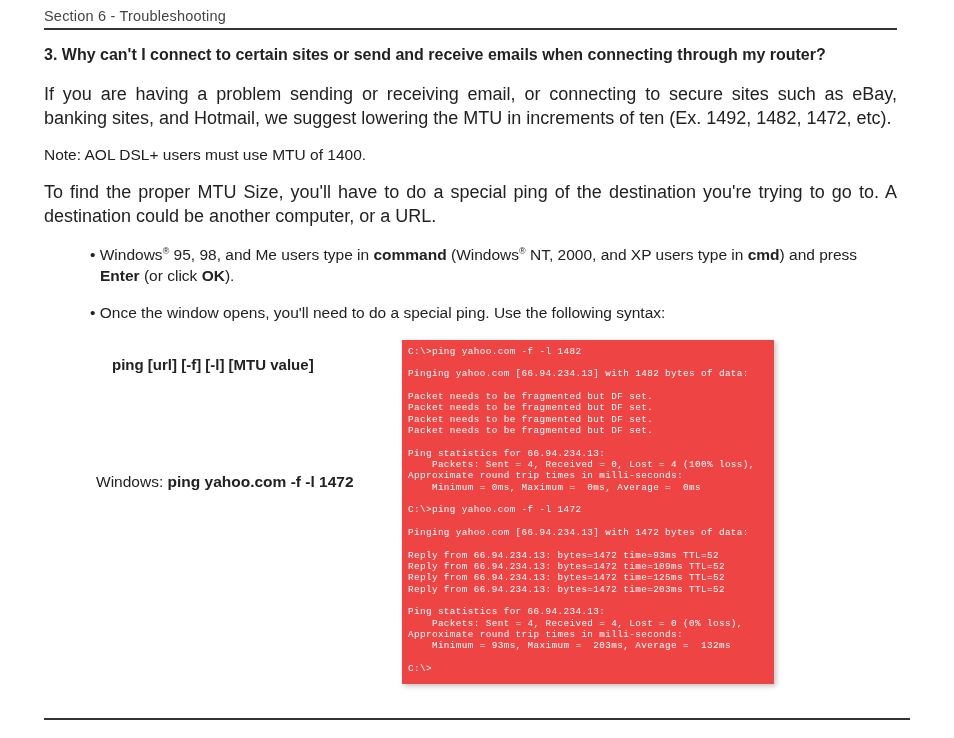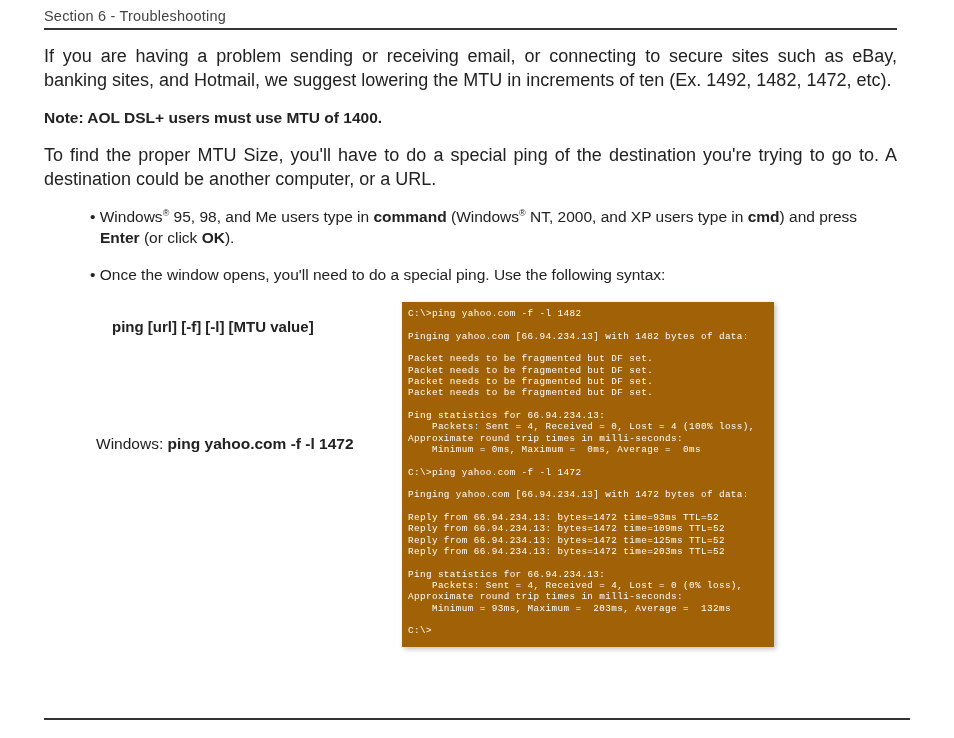--- a/index.html
+++ b/index.html
@@ -39,21 +39,21 @@
     line-height: 1.35;
   }
   .para {
     font-size: 18px;
     line-height: 1.35;
     margin: 0 0 16px 0;
     text-align: justify;
   }
   .note {
     font-size: 15.5px;
-    font-weight: bold;
+    font-weight: normal;
     margin: 15px 0 16px 0;
   }
   .bullets {
     margin: 0 0 6px 46px;
   }
   .bullet {
     font-size: 15.5px;
     line-height: 1.35;
     margin: 0 0 16px 0;
     text-indent: -10px;
@@ -76,21 +76,21 @@
   .syntax {
     font-size: 15px;
     font-weight: bold;
     margin: 16px 0 0 16px;
   }
   .example {
     font-size: 15.5px;
     margin-top: 100px;
   }
   .terminal {
-    background: #a16207;
+    background: #ef4444;
     color: #fff;
     font-family: "Courier New", monospace;
     font-size: 9.3px;
     line-height: 1.22;
     padding: 6px 6px 10px 6px;
     width: 360px;
     box-shadow: 2px 2px 5px rgba(0,0,0,0.25);
     white-space: pre;
     letter-spacing: 0.4px;
     overflow: hidden;
@@ -115,20 +115,21 @@
     font-weight: 300;
   }
 </style>
 </head>
 <body>
 
 <div class="page">
   <div class="header">Section 6 - Troubleshooting</div>
   <hr class="hr-top">
 
+  <p class="question">3. Why can't I connect to certain sites or send and receive emails when connecting through my router?</p>
 
   <p class="para">If you are having a problem sending or receiving email, or connecting to secure sites such as eBay, banking sites, and Hotmail, we suggest lowering the MTU in increments of ten (Ex. 1492, 1482, 1472, etc).</p>
 
   <p class="note">Note: AOL DSL+ users must use MTU of 1400.</p>
 
   <p class="para">To find the proper MTU Size, you'll have to do a special ping of the destination you're trying to go to. A destination could be another computer, or a URL.</p>
 
   <div class="bullets">
     <p class="bullet">
       <span>Windows</span><span class="sup">®</span><span> 95, 98, and Me users type in </span><span class="b">command</span><span> (Windows</span><span class="sup">®</span><span> NT, 2000, and XP users type in </span><span class="b">cmd</span><span>) and press </span><span class="b">Enter</span><span> (or click </span><span class="b">OK</span><span>).</span>

